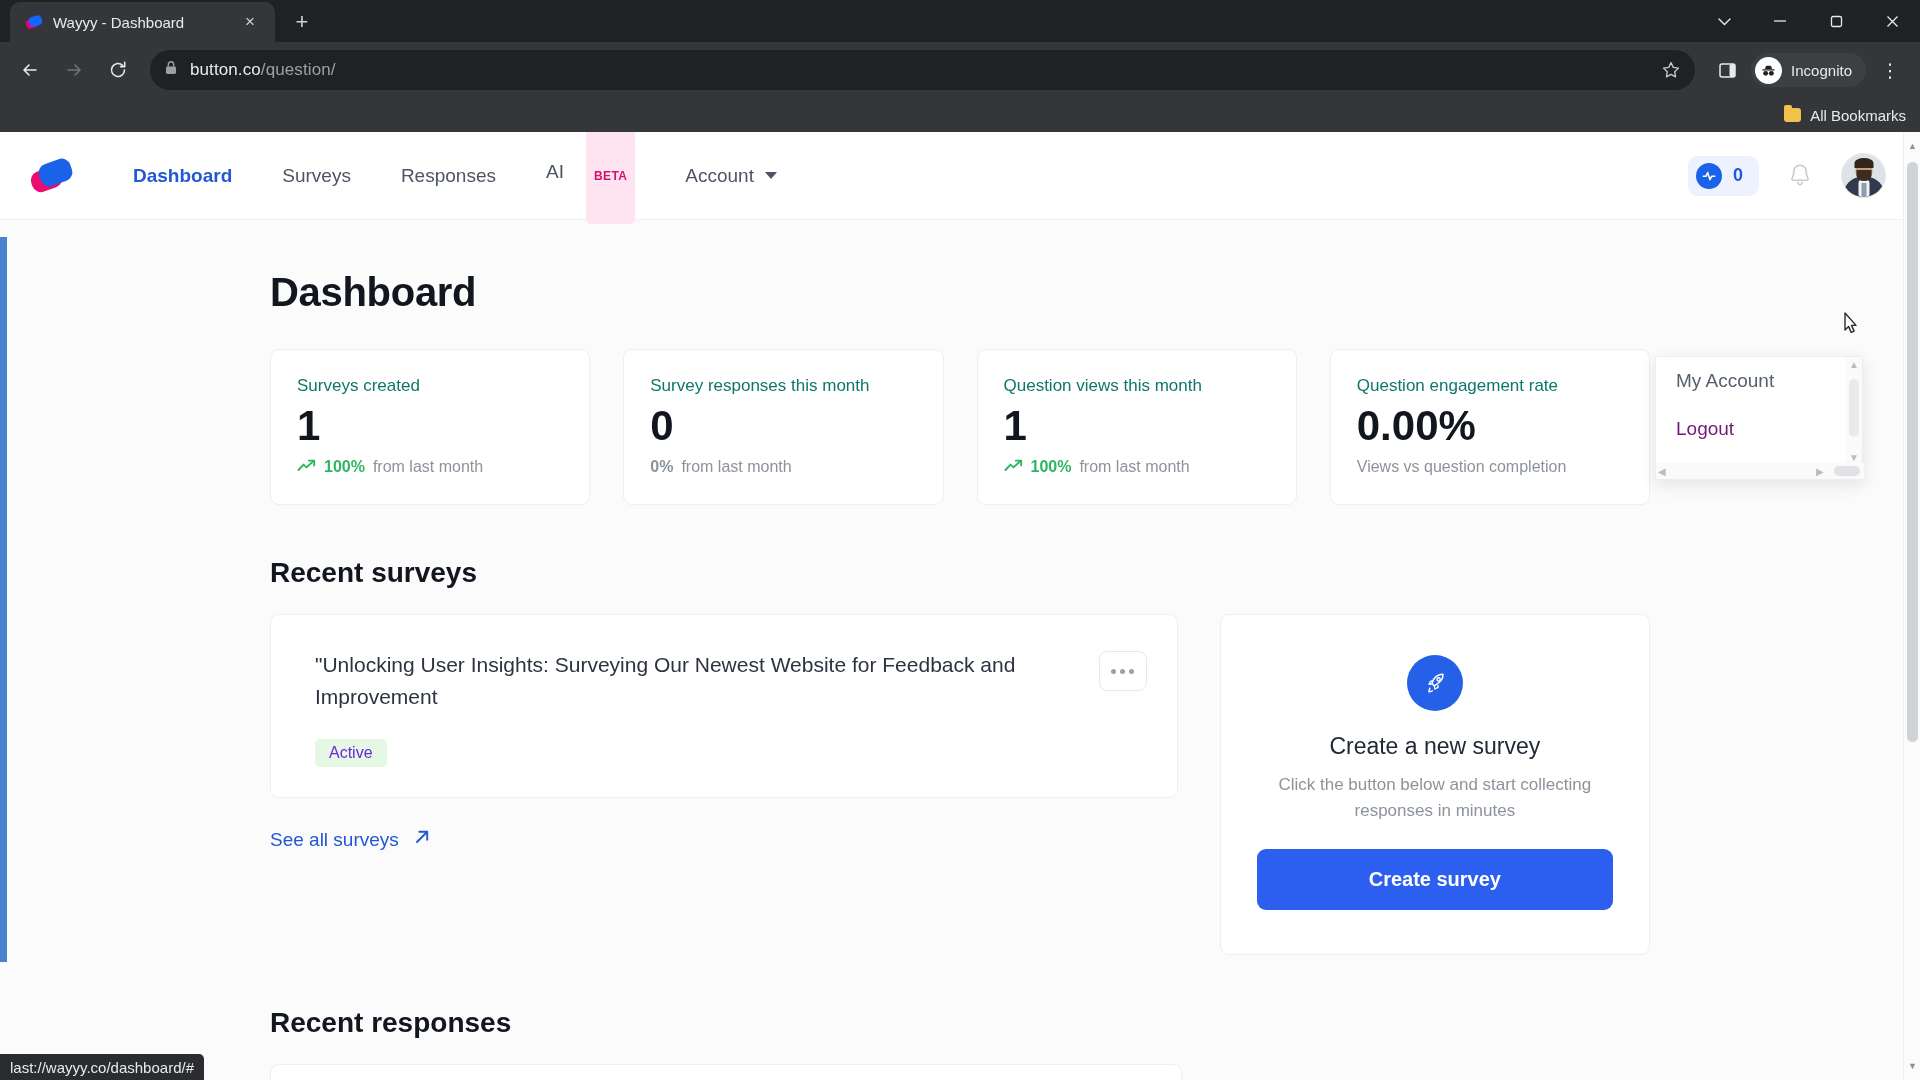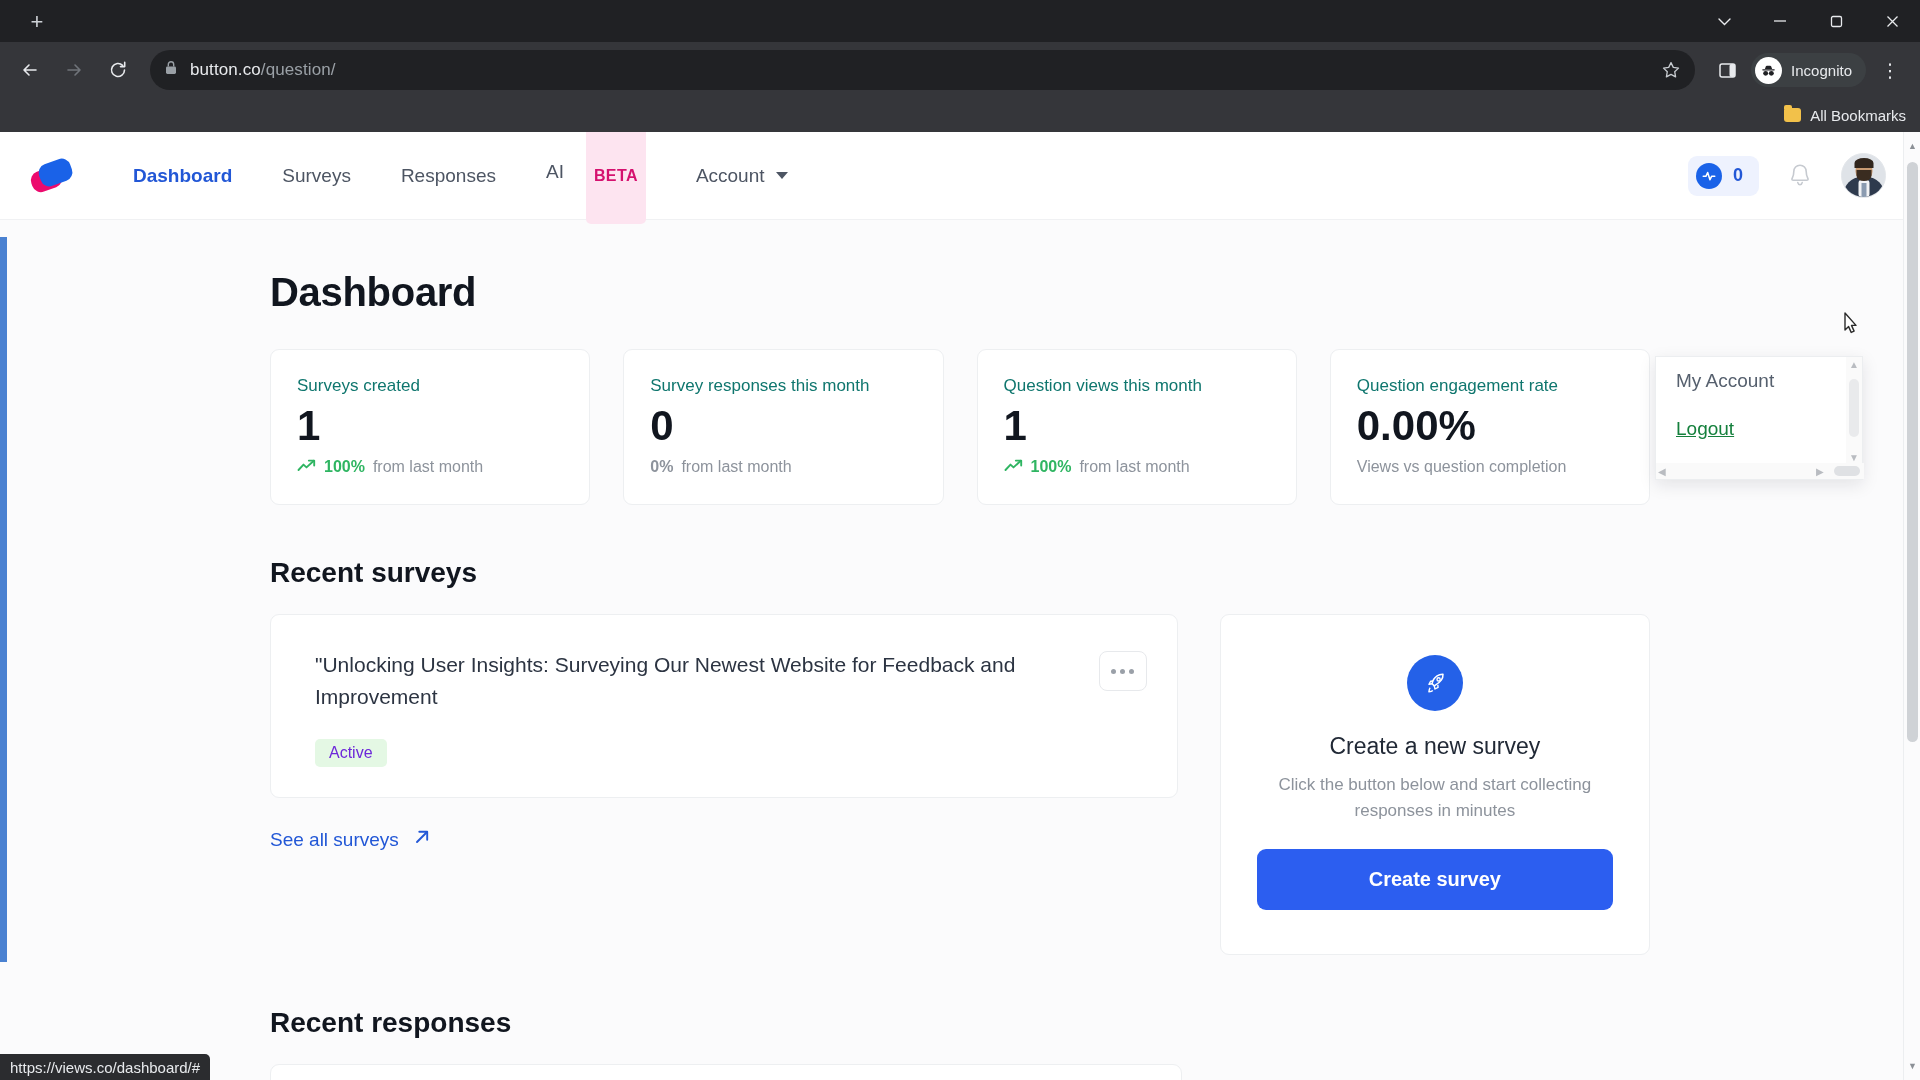--- a/index.html
+++ b/index.html
@@ -125,21 +125,21 @@
     background: #1a62e8; border-radius: 9px; transform: rotate(-20deg);
   }
   .navlinks { display: flex; align-items: center; gap: 0; }
   .navlink {
     font-size: 19px; color: #4d5563; padding: 0 25px; line-height: 88px;
     white-space: nowrap;
   }
   .navlink.active { color: #2257d6; font-weight: 700; }
   .navlink.with-badge { display: flex; align-items: flex-start; gap: 22px; line-height: normal; }
   .beta-badge {
-    background: #fde4f0; color: #d5116f; font-size: 16px; font-weight: 700;
+    background: #fde4f0; color: #d5116f; font-size: 12px; font-weight: 700;
     padding: 4px 8px; border-radius: 5px; letter-spacing: .4px;
   }
   .navlink.account { display: flex; align-items: center; gap: 11px; line-height: normal;}
   .chev { width: 0; height: 0; border-left: 6px solid transparent; border-right: 6px solid transparent; border-top: 7px solid #4d5563; }
 
   .nav-right {
     margin-left: auto; display: flex; align-items: center; gap: 26px; position: relative;
   }
   .credits {
     display: flex; align-items: center; gap: 11px;
@@ -167,21 +167,21 @@
     pointer-events: none;
   }
 
   
   .dropdown {
     position: absolute; left: 1655px; top: 224px; width: 208px; height: 124px;
     background: #fff; border: 1px solid #eceef0; box-shadow: 0 5px 16px rgba(18,24,40,.10);
     z-index: 50;
   }
   .dd-item { font-size: 19px; padding: 13px 20px; color: #56606e; }
-  .dd-item.logout { color: #15803d; text-decoration: underline; }
+  .dd-item.logout { color: #701a75; }
   .dd-vscroll { position:absolute; right:0; top:0; width: 16px; height: 108px; background: #fafafa; }
   .dd-vscroll .tk { position:absolute; left:3px; top:22px; width:10px; height:58px; background:#e9eaec; border-radius:5px;}
   .dd-hscroll { position:absolute; left:0; bottom:0; height: 16px; width: 208px; background: #fafafa; }
   .dd-hscroll .tk { position:absolute; left:178px; top:3px; width:26px; height:10px; background:#dfe1e4; border-radius:5px;}
   .ddarrow { position:absolute; color:#b9bcc1; font-size:10px; display:flex; align-items:center; justify-content:center;}
 
   
   .content { padding: 50px 0 0 0; position: relative; }
   .wrap { width: 1380px; margin: 0 auto; padding-left: 0px; }
 
@@ -250,20 +250,28 @@
     color: #e8eaed; font-size: 15px; display: flex; align-items: center;
     padding: 0 10px; border-radius: 0 5px 0 0; z-index: 70;
   }
 </style>
 </head>
 <body>
 
 <div class="browser">
 
   <div class="tabstrip">
+    <div class="tab">
+      <span class="tab-fav">
+        <span class="b1"></span>
+          <span class="b2"></span>
+      </span>
+      <span class="tab-title">Wayyy - Dashboard</span>
+      <span class="tab-close">×</span>
+    </div>
     <div class="newtab">+</div>
 
     <div class="winctrls">
       <div class="winbtn">
         <svg width="17" height="17" viewBox="0 0 17 17">
             <path d="M3 6l5.5 5.5L14 6" fill="none" stroke="#e8eaed" stroke-width="1.4" stroke-linecap="round"></path>
           </svg>
       </div>
       <div class="winbtn">
         <svg width="14" height="14" viewBox="0 0 14 14">
@@ -517,15 +525,15 @@
     </div>
 
     <div class="page-scrollbar">
       <span class="sb-arrow up">▲</span>
       <span class="thumb"></span>
       <span class="sb-arrow dn">▼</span>
     </div>
 
   </div>
 
-  <div class="statusbar">https://views.co/dashboard/#</div>
+  <div class="statusbar">last://wayyy.co/dashboard/#</div>
 
 </div>
 
 </body></html>

